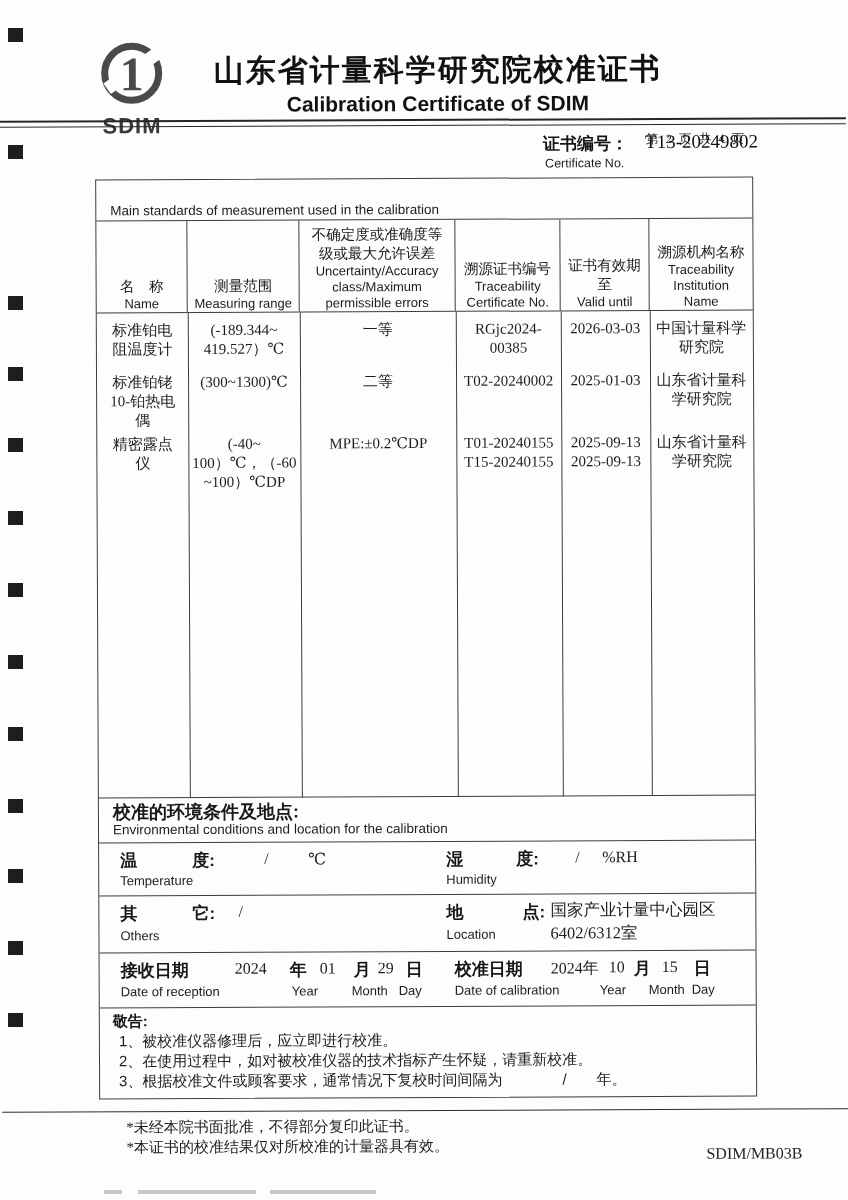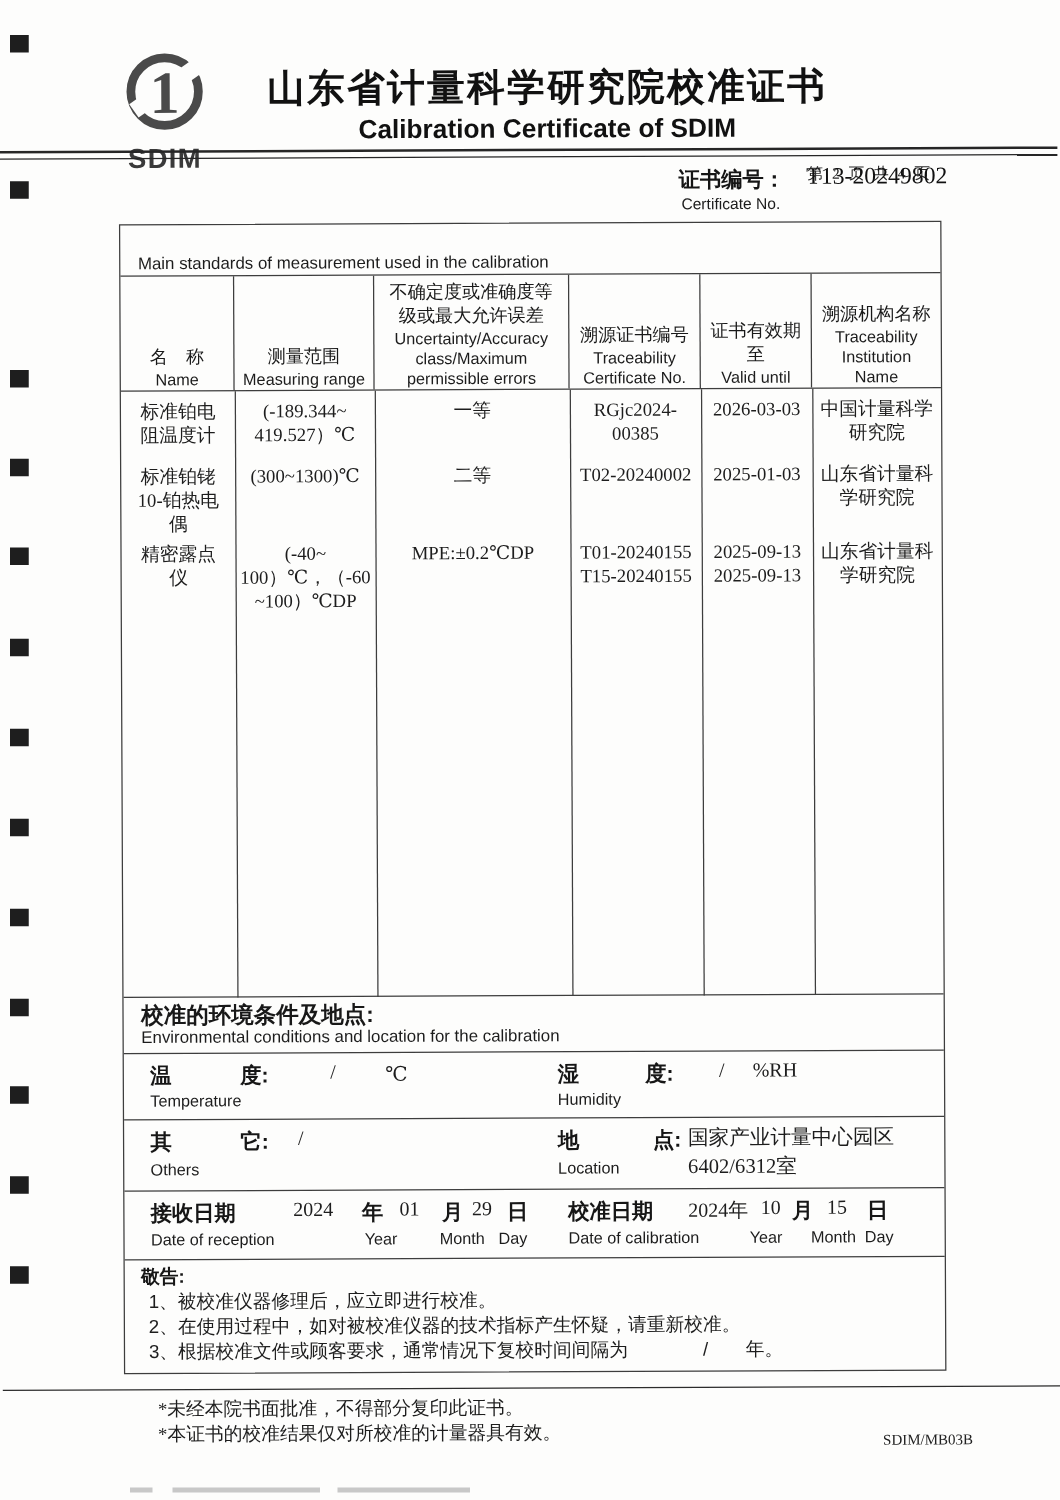--- a/index.html
+++ b/index.html
@@ -55,21 +55,21 @@
   .sub{font-size:13px;}
   .unit{font-size:16px;color:#1d1d1d;}
   .notice-t{position:absolute;left:13px;top:4px;font-size:15px;font-weight:bold;
         font-family:"Liberation Sans","DejaVu Sans",sans-serif;color:#161616;}
   .notice-i{position:absolute;left:19px;font-size:15px;color:#1d1d1d;
         font-family:"Liberation Sans","DejaVu Sans",sans-serif;}
 
   
   .foot-rule{left:0;top:1110px;width:848px;height:0;border-top:1.5px solid #2c2c2c;}
   .footnote{left:124px;font-size:15px;color:#1d1d1d;}
-  .form-no{left:704px;top:1146px;font-size:12px;color:#222;}
+  .form-no{left:704px;top:1146px;font-size:16px;color:#222;}
 
   
   .mark{position:absolute;left:8px;width:15px;height:14px;background:#1e1e1e;}
   .bstrip{position:absolute;height:4px;background:#c8c8c8;}
 </style>
 </head>
 <body>
 
 <div class="page">
 

